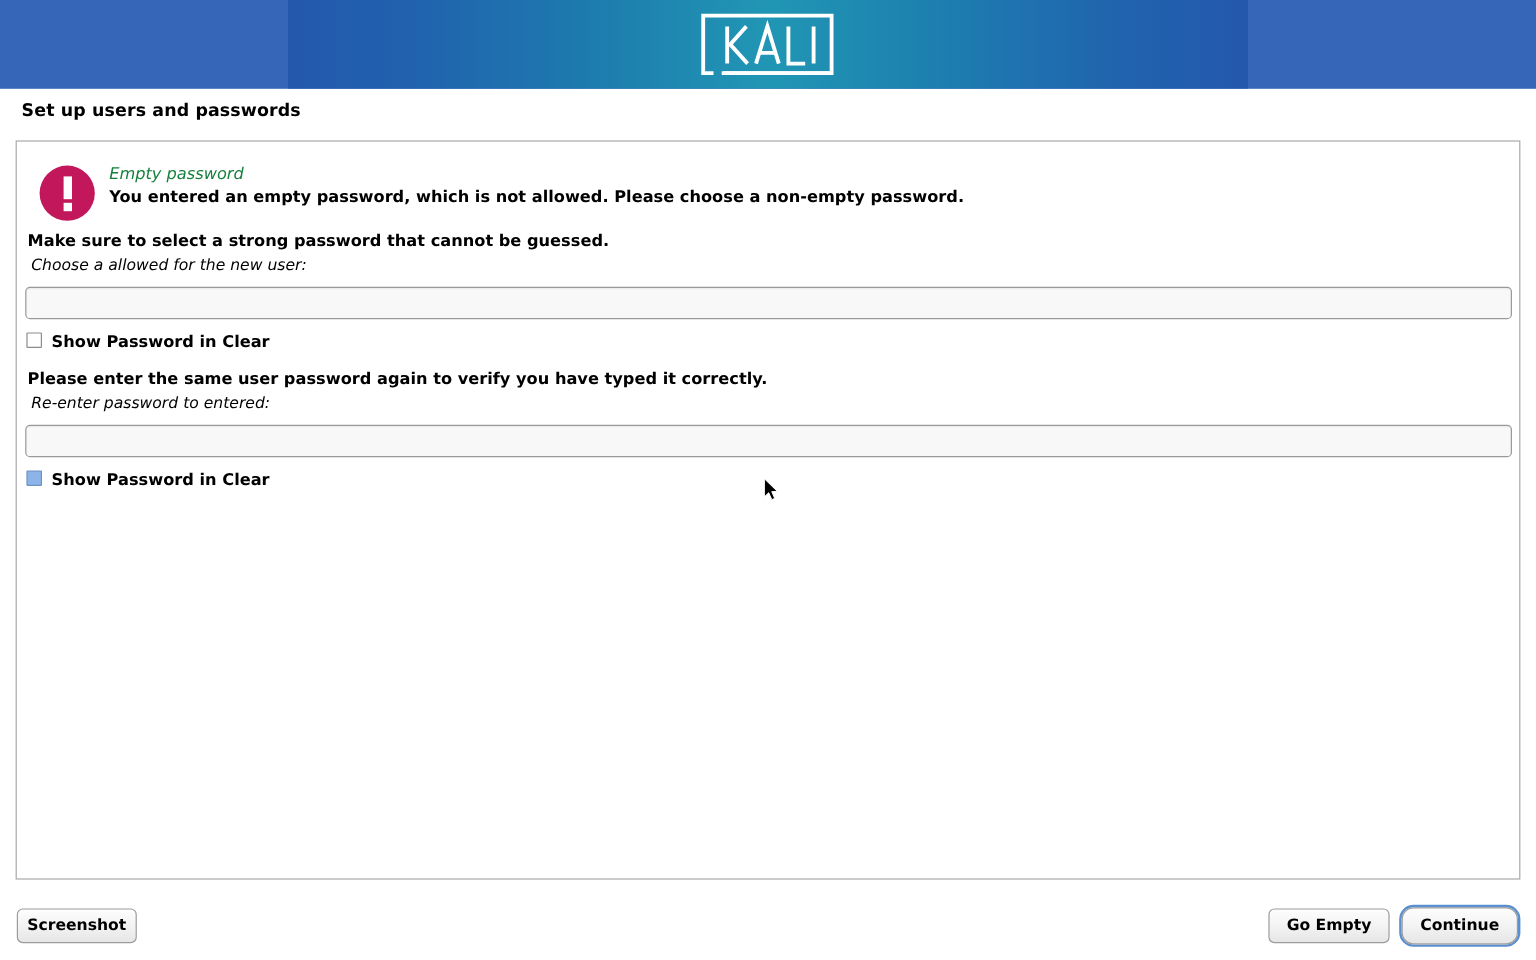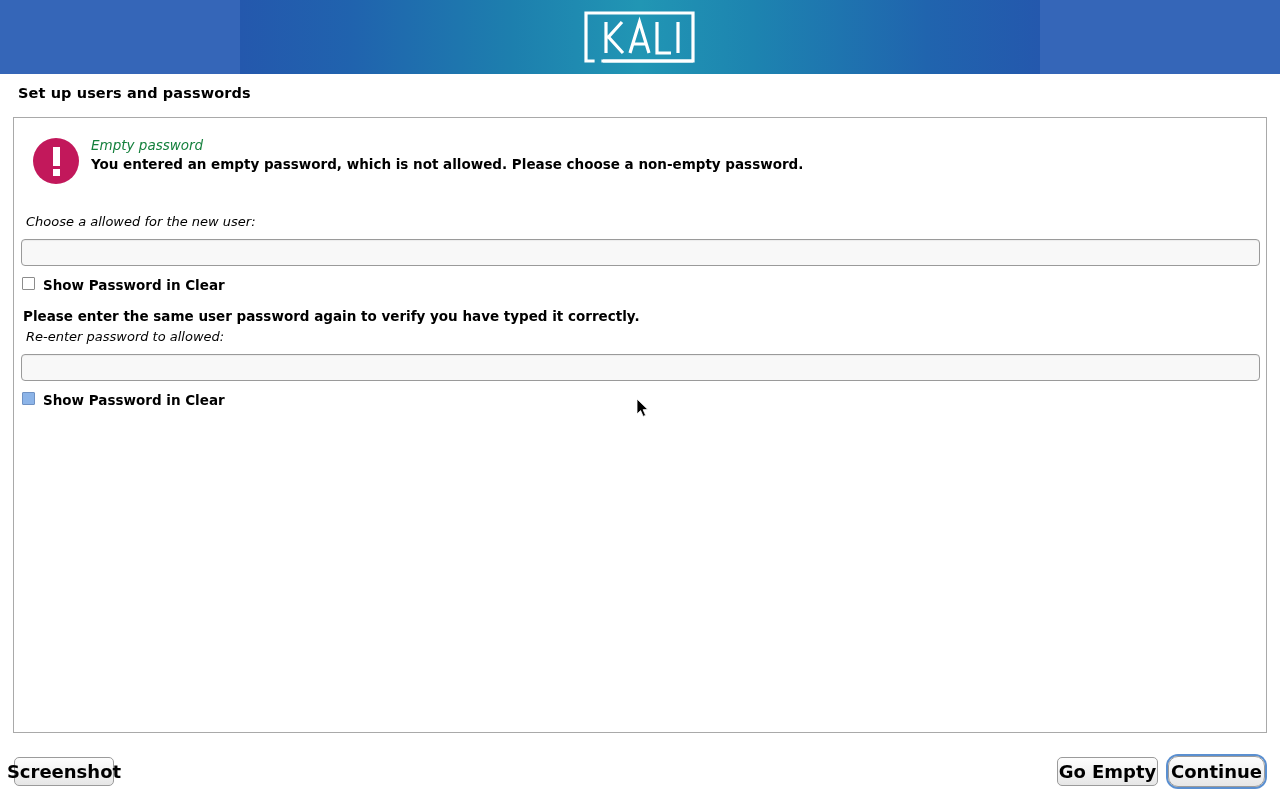--- a/index.html
+++ b/index.html
@@ -194,21 +194,21 @@
   }
 
   
   .btn {
     position: absolute;
     box-sizing: border-box;
     border: 1px solid #9b9b9b;
     border-radius: 5px;
     background: linear-gradient(to bottom, #fdfdfd 0%, #f4f4f4 45%, #e6e6e6 100%);
     font-family: "DejaVu Sans", "Liberation Sans", sans-serif;
-    font-size: 18px;
+    font-size: 13px;
     font-weight: bold;
     color: #000000;
     display: flex;
     align-items: center;
     justify-content: center;
     cursor: default;
     padding: 0;
   }
   .btn.primary {
     border: 1px solid #9b9b9b;
@@ -256,35 +256,36 @@
 
     <div class="error-block">
       <div class="error-icon">
         <div class="bang-bar"></div>
         <div class="bang-dot"></div>
       </div>
       <div class="error-title">Empty password</div>
       <div class="error-text">You entered an empty password, which is not allowed. Please choose a non-empty password.</div>
     </div>
 
+    <div class="strong-line" style="left:9px; top:75px;">Make sure to select a strong password that cannot be guessed.</div>
 
     <div class="italic-label" style="left:12px; top:96px;">Choose a allowed for the new user:</div>
 
     <div class="text-field" style="left:7px; top:121px; width:1239px;">
       <input type="password" placeholder="" style="">
     </div>
 
     <div class="check-row" style="left:8px; top:159px;">
       <span class="checkbox"></span>
       <span class="check-label">Show Password in Clear</span>
     </div>
 
     <div class="strong-line" style="left:9px; top:190px;">Please enter the same user password again to verify you have typed it correctly.</div>
 
-    <div class="italic-label" style="left:12px; top:211px;">Re-enter password to allowed:</div>
+    <div class="italic-label" style="left:12px; top:211px;">Re-enter password to entered:</div>
 
     <div class="text-field" style="left:7px; top:236px; width:1239px;">
       <input type="password" placeholder="" style="">
     </div>
 
     <div class="check-row" style="left:8px; top:274px;">
       <span class="checkbox focused"></span>
       <span class="check-label">Show Password in Clear</span>
     </div>
 

